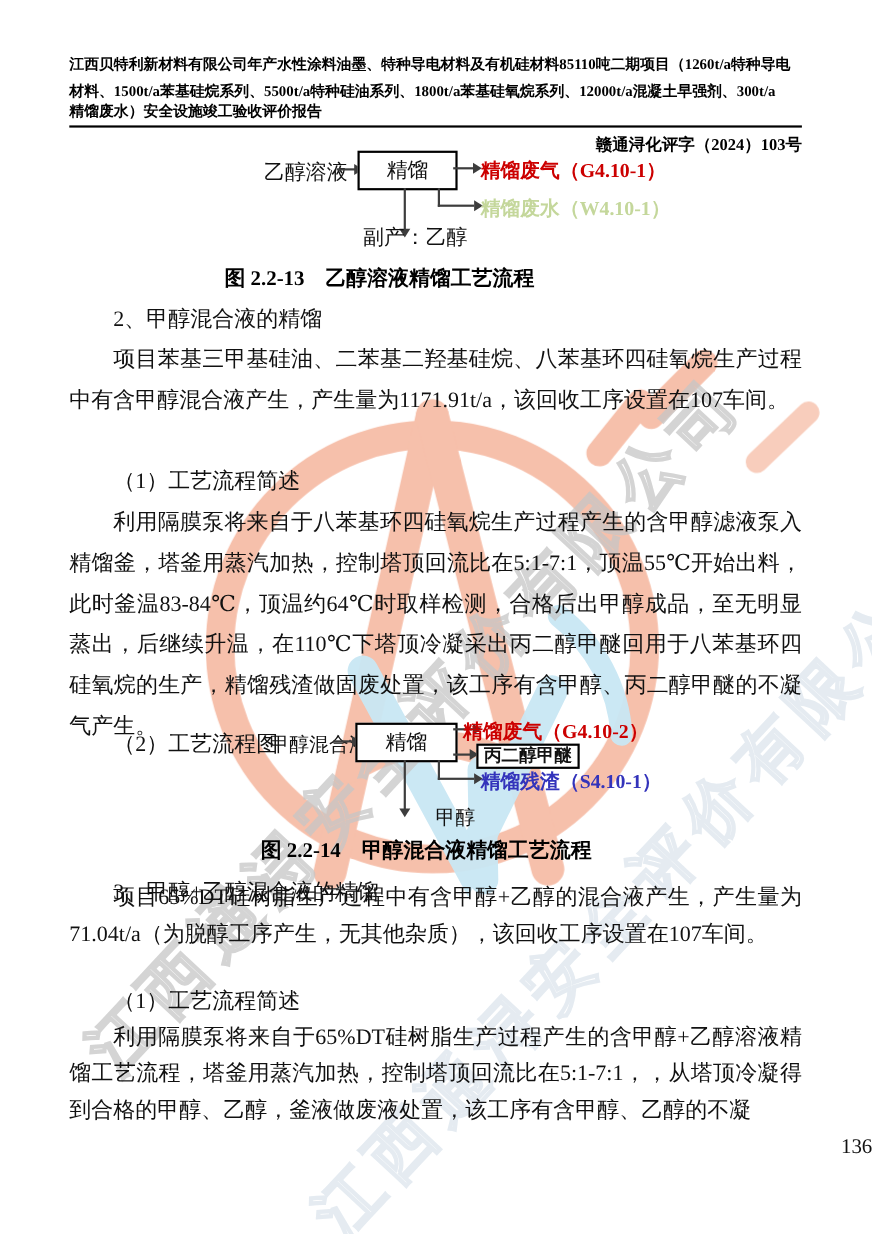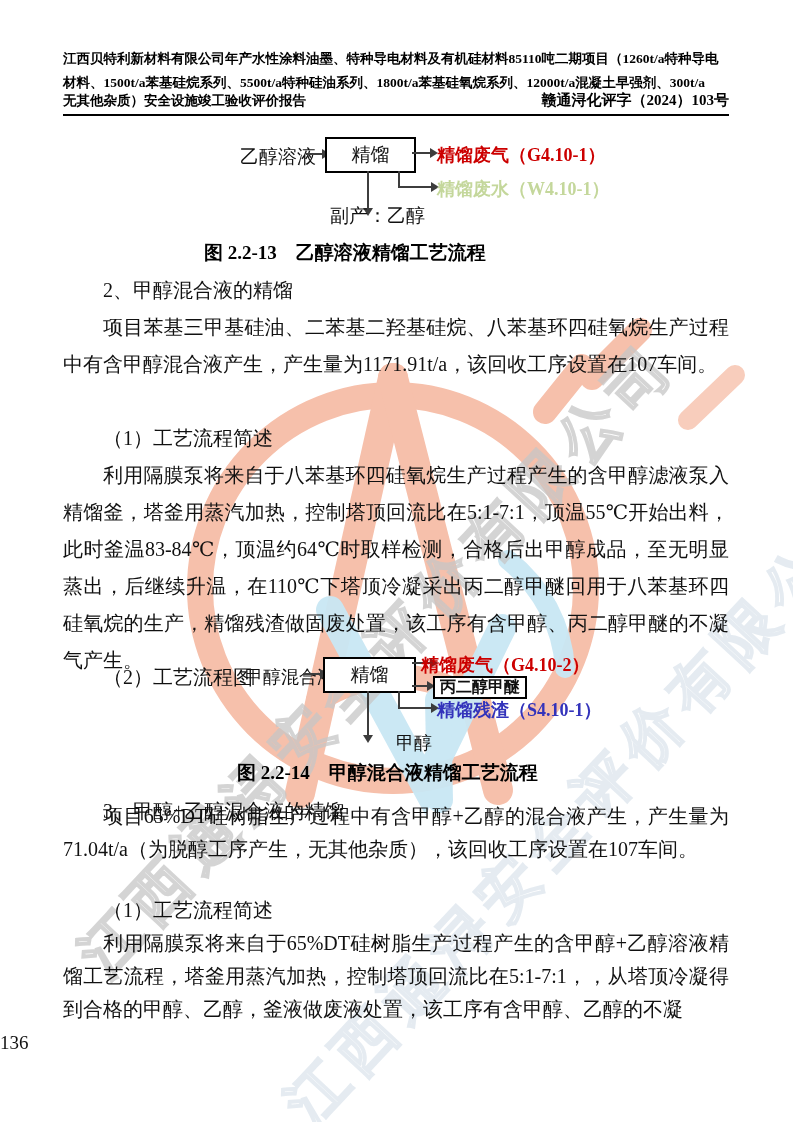--- a/index.html
+++ b/index.html
@@ -18,21 +18,21 @@
     font-family:"Liberation Sans","DejaVu Sans",sans-serif;
   }
   .wm-text.second{-webkit-text-stroke:2px #cfdbe6; opacity:.55;}
   
   .content{position:absolute; inset:0; z-index:1;}
   .hline{
     position:absolute; left:63px; width:666px;
     font-size:13.5px; line-height:21px; font-weight:bold; color:#000;
     font-family:"Liberation Serif","DejaVu Serif",serif;
   }
-  .hline .right{float:right; font-size:15px; font-weight:bold;}
+  .hline .right{float:right; font-size:15px; font-weight:bold;margin-top:32px;}
   .header-rule{position:absolute; left:63px; top:114px; width:666px; height:2px; background:#000;}
   .para{
     position:absolute; left:63px; width:666px;
     font-size:20px; text-align:justify; text-justify:inter-ideograph;
     text-indent:2em; color:#111;
   }
   .lh37{line-height:37px;}
   .lh33{line-height:33px;}
   .caption{
     position:absolute; font-size:19px; font-weight:bold; color:#000; white-space:nowrap;
@@ -58,21 +58,21 @@
   .elbow{position:absolute; border-left:2px solid #3d3d3d; border-bottom:2px solid #3d3d3d;}
   .elbow::after{
     content:""; position:absolute; right:-8px; bottom:-6px;
     border-left:8px solid #3d3d3d; border-top:5px solid transparent; border-bottom:5px solid transparent;
   }
   .pgme-box{
     position:absolute; border:2px solid #000; background:#fff;
     display:flex; align-items:center; justify-content:center;
     font-size:16px; font-weight:bold; color:#111; white-space:nowrap;
   }
-  .page-num{position:absolute; left:0; top:1032px; width:793px; text-align:left; font-size:19px; color:#111;}
+  .page-num{position:absolute; left:0; top:1032px; width:793px; text-align:right; font-size:19px; color:#111;}
 </style>
 </head>
 <body>
 
 <div class="page">
 
   <div class="wm">
     <svg width="793" height="1122" viewBox="0 0 793 1122">
       <g stroke="#f3a78a" fill="none" stroke-linecap="round" opacity="0.72">
         <circle cx="393" cy="588" r="193" stroke-width="26"></circle>
@@ -92,21 +92,21 @@
     <div class="wm-text" style="left:62px; top:938px;">江西通浔安全评价有限公司</div>
     <div class="wm-text second" style="left:268px; top:1088px;">江西通浔安全评价有限公司</div>
   </div>
 
   <div class="content">
 
     <div class="hline" style="top:48px;">江西贝特利新材料有限公司年产水性涂料油墨、特种导电材料及有机硅材料85110吨二期项目（1260t/a特种导电</div>
     <div class="hline" style="top:72px;">材料、1500t/a苯基硅烷系列、5500t/a特种硅油系列、1800t/a苯基硅氧烷系列、12000t/a混凝土早强剂、300t/a</div>
     <div class="hline" style="top:90px;">
       <span class="right">赣通浔化评字（2024）103号</span>
-      <span>无其他杂质）安全设施竣工验收评价报告</span>
+      <span>精馏废水）安全设施竣工验收评价报告</span>
     </div>
     <div class="header-rule"></div>
 
     <div class="dlabel" style="left:240px; top:144px;">乙醇溶液</div>
     <div class="arrow-h" style="left:306px; top:153px; width:17px;"></div>
     <div class="pbox" style="left:325px; top:137px; width:87px; height:32px;">精馏</div>
     <div class="arrow-h" style="left:412px; top:152px; width:19px;"></div>
     <div class="outlab" style="left:437px; top:143px; color:#cc0000;">精馏废气（G4.10-1）</div>
     <div class="elbow" style="left:398px; top:171px; width:31px; height:15px;"></div>
     <div class="outlab" style="left:437px; top:177px; color:#c4d79b;">精馏废水（W4.10-1）</div>

